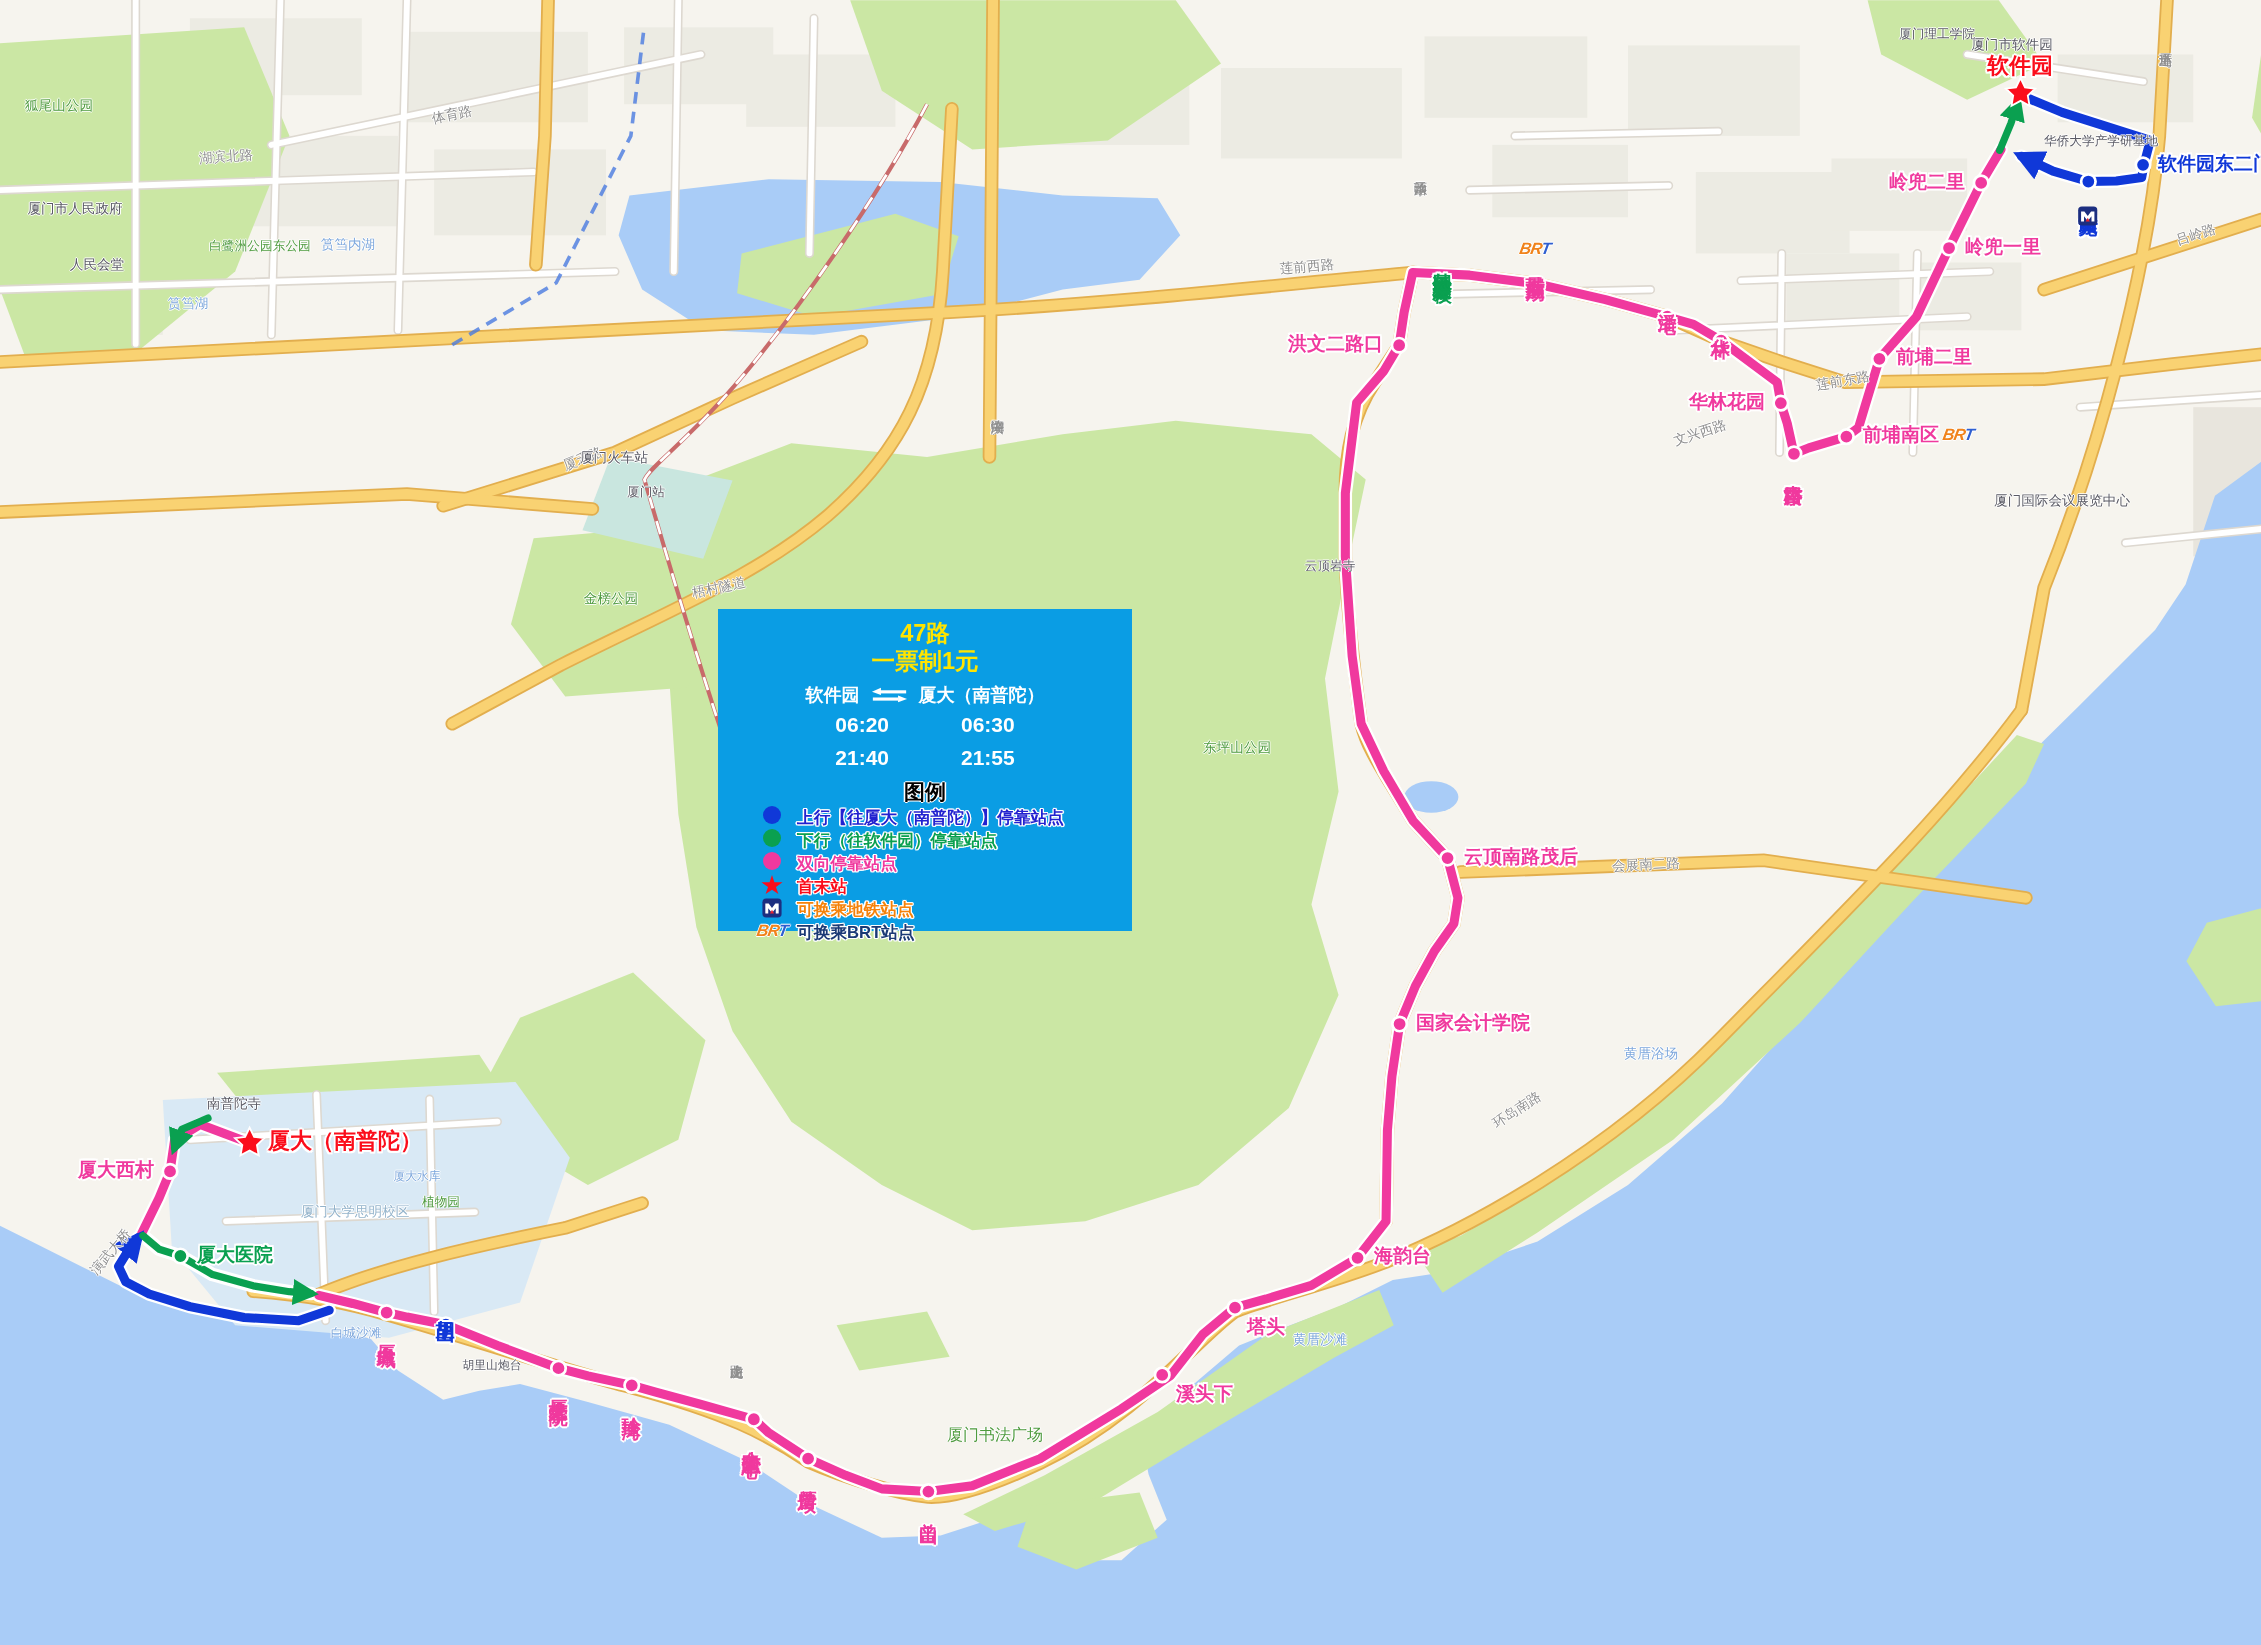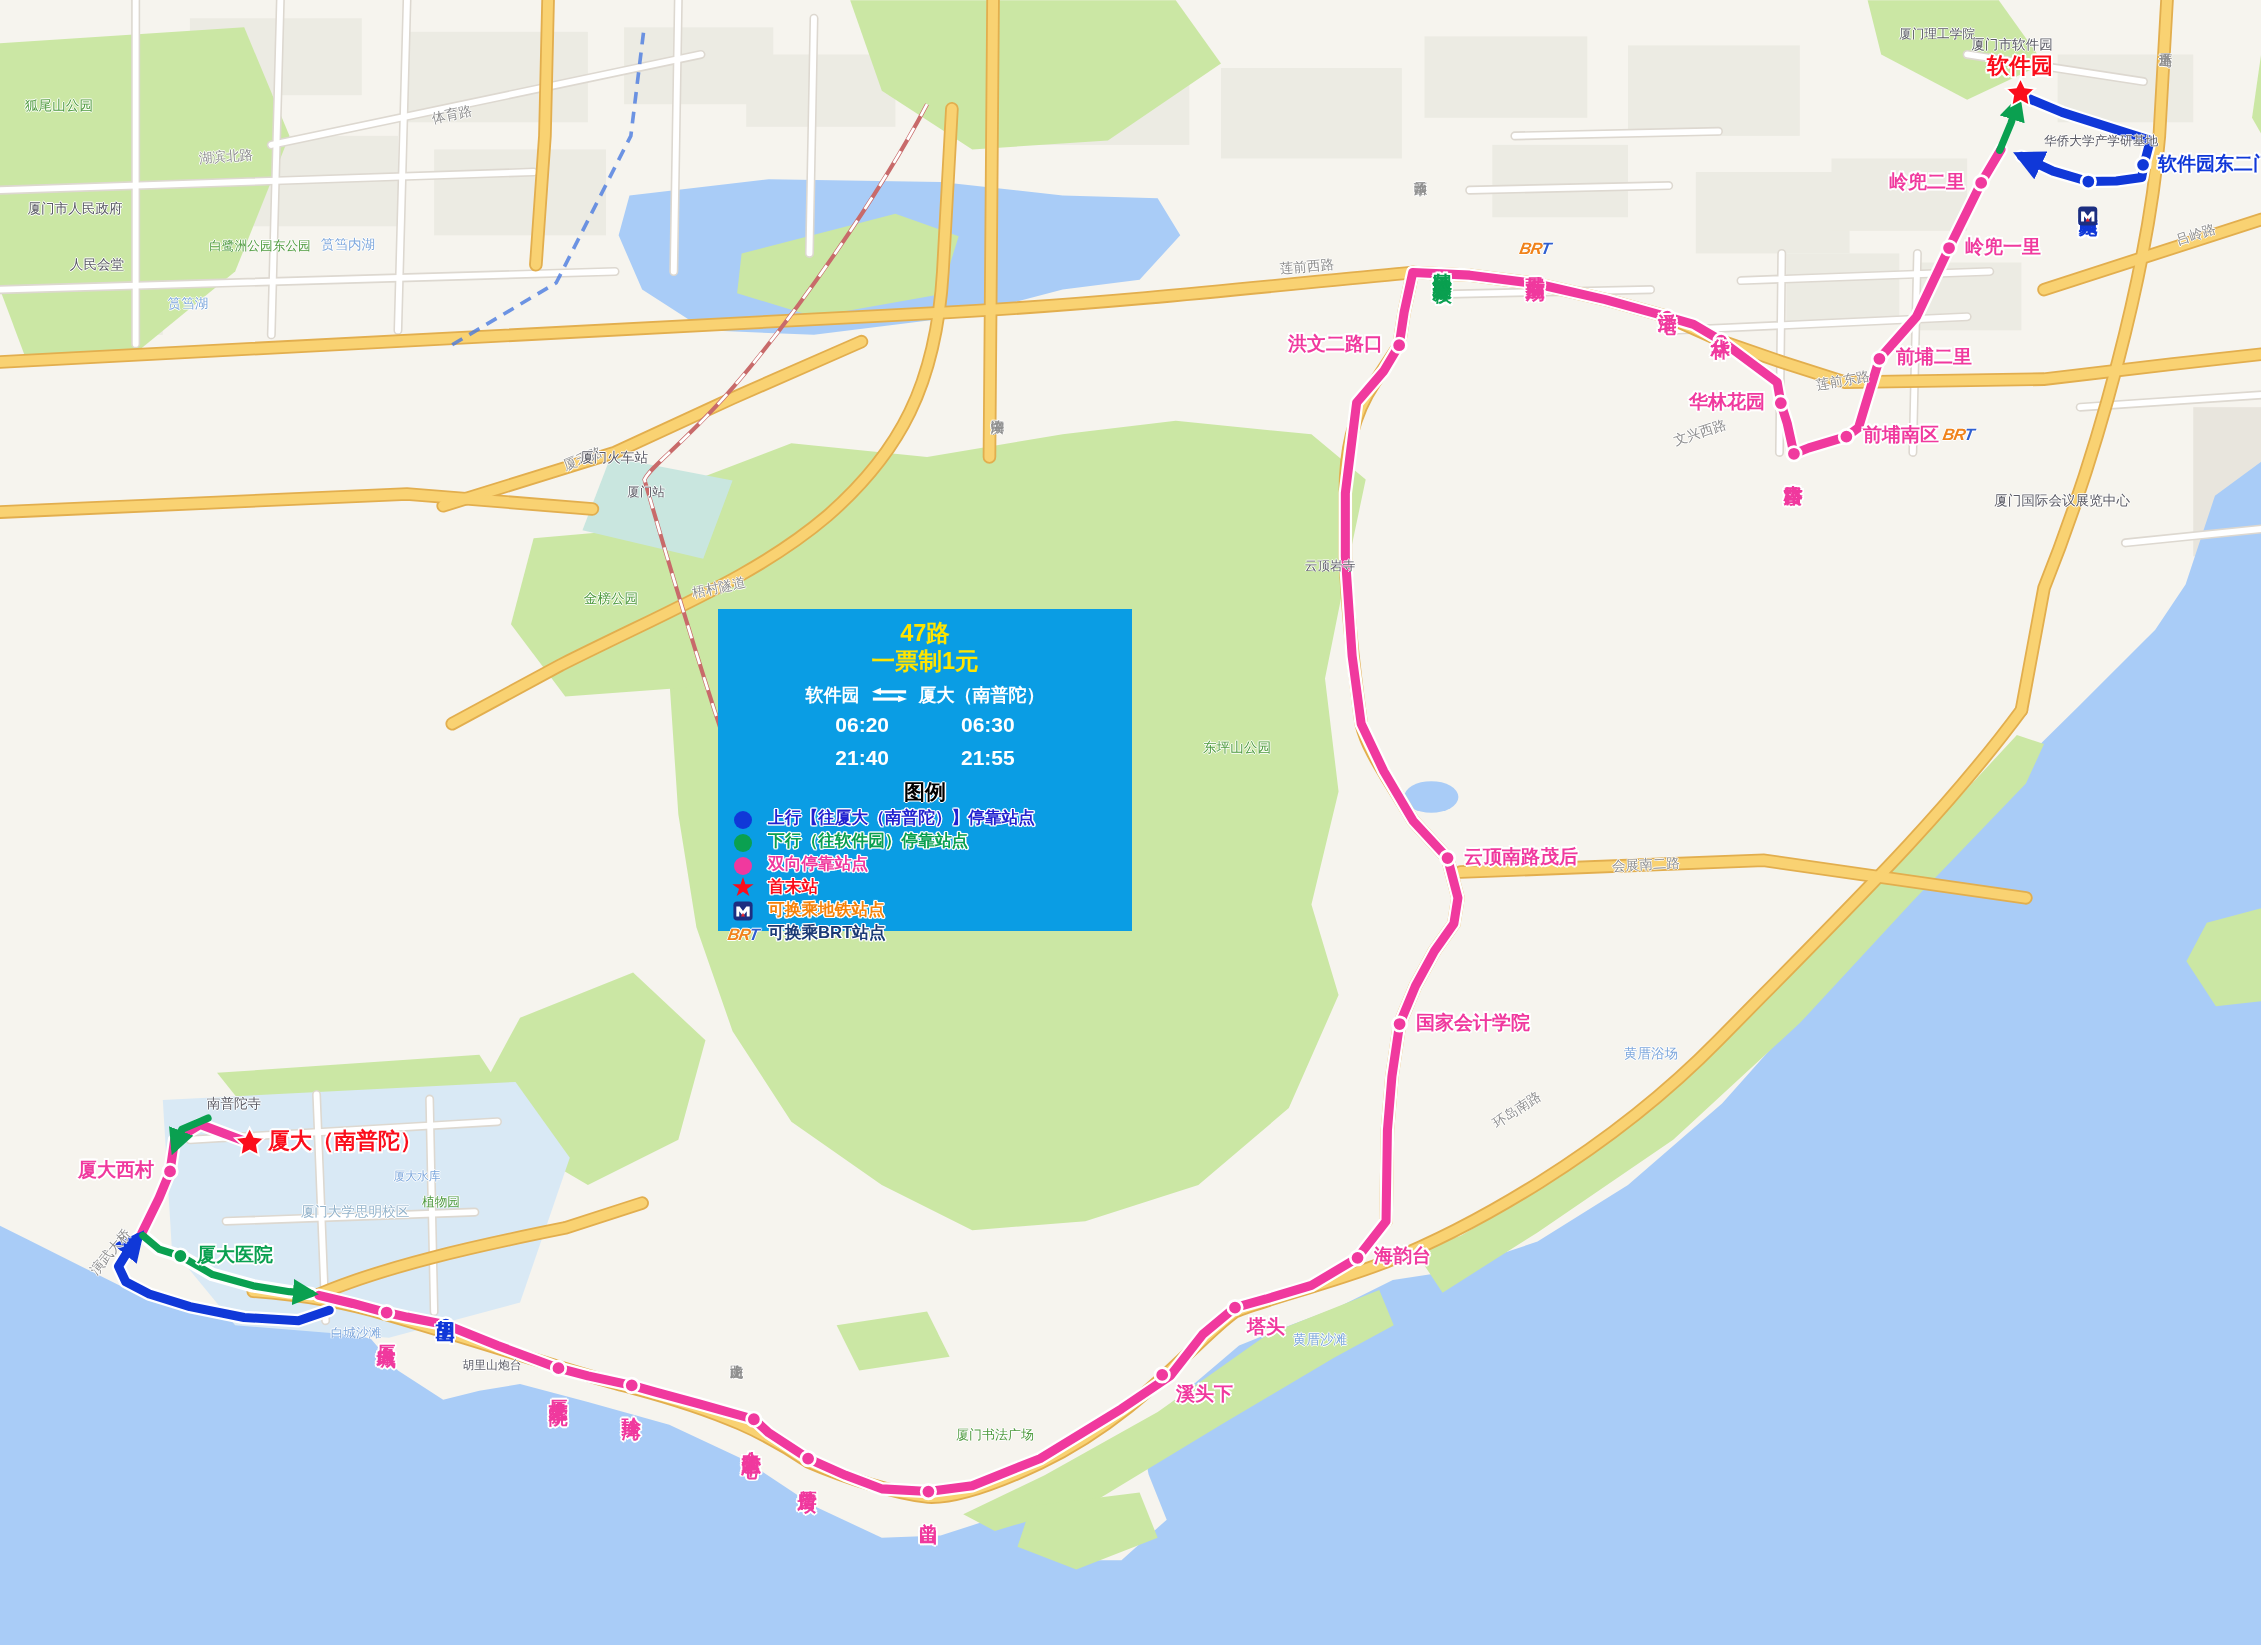--- a/index.html
+++ b/index.html
@@ -41,21 +41,21 @@
   .infobox{position:absolute;left:718px;top:609px;width:414px;height:322px;
     background:#0a9de4;color:#fff;}
   .ip-title,.ip-fare{font-size:23.5px;font-weight:bold;color:#ffe400;text-align:center;line-height:1.2;}
   .ip-title{margin-top:10px;}
   .ip-route{display:flex;justify-content:center;align-items:center;gap:10px;
     font-size:18px;font-weight:bold;margin-top:7.2px;}
   .ip-times{display:flex;justify-content:center;gap:72px;font-size:21px;font-weight:bold;margin-top:6.3px;}
   .ip-times .tcol{display:flex;flex-direction:column;gap:9px;align-items:center;}
   .ip-legend-title{font-size:21px;font-weight:bold;color:#000;text-align:center;margin-top:8.1px;
     text-shadow:1.4px 0 0 #fff,-1.4px 0 0 #fff,0 1.4px 0 #fff,0 -1.4px 0 #fff;}
-  .lrow{display:flex;align-items:flex-end;height:23px;padding-left:11px;gap:11px;}
+  .lrow{display:flex;align-items:flex-start;height:23px;padding-left:40px;gap:11px;}
   .lrow .licon{width:28px;display:flex;justify-content:center;align-items:center;}
   .lrow .ltext{font-size:16.7px;font-weight:bold;
     text-shadow:1.4px 0 0 #fff,-1.4px 0 0 #fff,0 1.4px 0 #fff,0 -1.4px 0 #fff,
     0.9px 0.9px 0 #fff,-0.9px 0.9px 0 #fff,0.9px -0.9px 0 #fff,-0.9px -0.9px 0 #fff;}
   .lc1{color:#2222d0;} .lc2{color:#0aa050;} .lc3{color:#f0399e;}
   .lc4{color:#fb0d1b;} .lc5{color:#f5820a;} .lc6{color:#1b3a75;}
   .ldot{width:18px;height:18px;border-radius:50%;}
   .ldot.blue{background:#1038d8;} .ldot.green{background:#0aa050;} .ldot.pink{background:#f0399e;}
   .lstar{width:22px;height:21px;background:#fb0d1b;
     clip-path:polygon(50% 0%,61% 35%,98% 35%,68% 57%,79% 91%,50% 70%,21% 91%,32% 57%,2% 35%,39% 35%);}
@@ -309,21 +309,21 @@
       <div class="bg-label road" style="left: 2196px; top: 235px; --r: -18deg;">吕岭路</div>
       <div class="bg-label road" style="left: 1517px; top: 1110px; --r: -33deg;">环岛南路</div>
       <div class="bg-label road" style="left: 1646px; top: 865px; --r: -3deg;">会展南二路</div>
       <div class="bg-label road" style="left: 1700px; top: 433px; --r: -18deg;">文兴西路</div>
       <div class="bg-label road" style="left: 111px; top: 1252px; --r: -50deg;">演武大桥</div>
       <div class="bg-label road v" style="left: 736px; top: 1354px;">龙虎山路</div>
       <div class="bg-label park" style="left: 59px; top: 106px;">狐尾山公园</div>
       <div class="bg-label park" style="left: 260px; top: 246px; font-size: 12.7px;">白鹭洲公园东公园</div>
       <div class="bg-label park" style="left: 611px; top: 599px;">金榜公园</div>
       <div class="bg-label park" style="left: 1237px; top: 748px;">东坪山公园</div>
-      <div class="bg-label park" style="left: 995px; top: 1435px; font-size: 13px;">厦门书法广场</div>
+      <div class="bg-label park" style="left: 995px; top: 1435px; font-size: 16px;">厦门书法广场</div>
       <div class="bg-label park" style="left: 441px; top: 1202px; font-size: 12.7px;">植物园</div>
       <div class="bg-label water" style="left: 188px; top: 304px;">筼筜湖</div>
       <div class="bg-label water" style="left: 338px; top: 245px; padding-left: 20px;">筼筜内湖</div>
       <div class="bg-label water" style="left: 1651px; top: 1054px;">黄厝浴场</div>
       <div class="bg-label water" style="left: 1320px; top: 1340px;">黄厝沙滩</div>
       <div class="bg-label water" style="left: 356px; top: 1333px; font-size: 12.7px;">白城沙滩</div>
       <div class="bg-label water" style="left: 417px; top: 1177px; font-size: 11.8px;">厦大水库</div>
       <div class="bg-label poi" style="left: 75px; top: 209px;">厦门市人民政府</div>
       <div class="bg-label poi" style="left: 97px; top: 265px;">人民会堂</div>
       <div class="bg-label poi" style="left: 614px; top: 458px;">厦门火车站</div>

